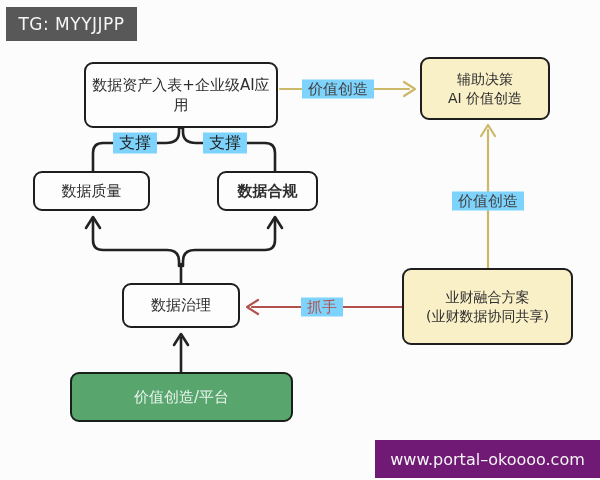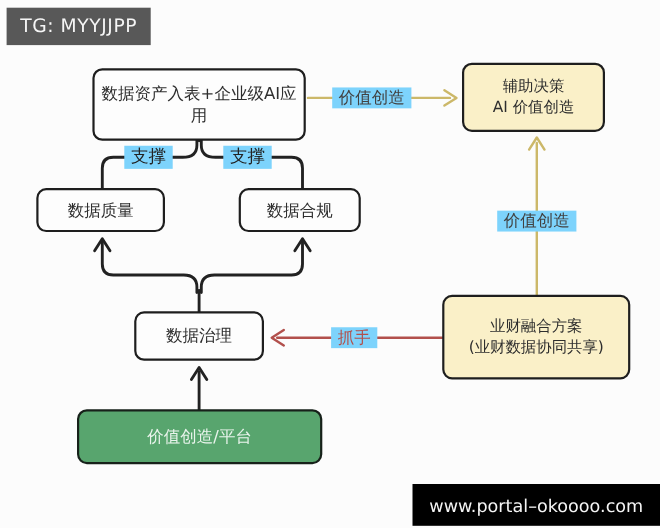--- a/index.html
+++ b/index.html
@@ -58,21 +58,21 @@
     font-size: 17px;
     display: flex;
     align-items: center;
     justify-content: center;
     letter-spacing: 0.5px;
   }
   .watermark {
     position: absolute;
     left: 375px; top: 440px;
     width: 225px; height: 38px;
-    background: #000000;
+    background: #701a75;
     color: #f5f5f5;
     font-size: 16px;
     display: flex;
     align-items: center;
     justify-content: center;
   }
 </style>
 </head>
 <body>
 
@@ -115,21 +115,21 @@
 
   <div class="node node-yellow fs14" style="left:420px; top:57px; width:130px; height:63px;">
     <span class="l1">辅助决策</span>
     <span class="l2">AI 价值创造</span>
   </div>
 
   <div class="node fs15" style="left:33px; top:171px; width:117px; height:40px;">
     <span class="l1">数据质量</span>
   </div>
 
-  <div class="node fs15" style="left:217px; top:171px; width:111px; height:40px;">
+  <div class="node fs15" style="left:217px; top:171px; width:101px; height:40px;font-weight:bold;">
     <span class="l1">数据合规</span>
   </div>
 
   <div class="node fs15" style="left:122px; top:283px; width:118px; height:45px;">
     <span class="l1">数据治理</span>
   </div>
 
   <div class="node node-yellow fs14" style="left:402px; top:268px; width:171px; height:77px;">
     <span class="l1">业财融合方案</span>
     <span class="l2">(业财数据协同共享)</span>

